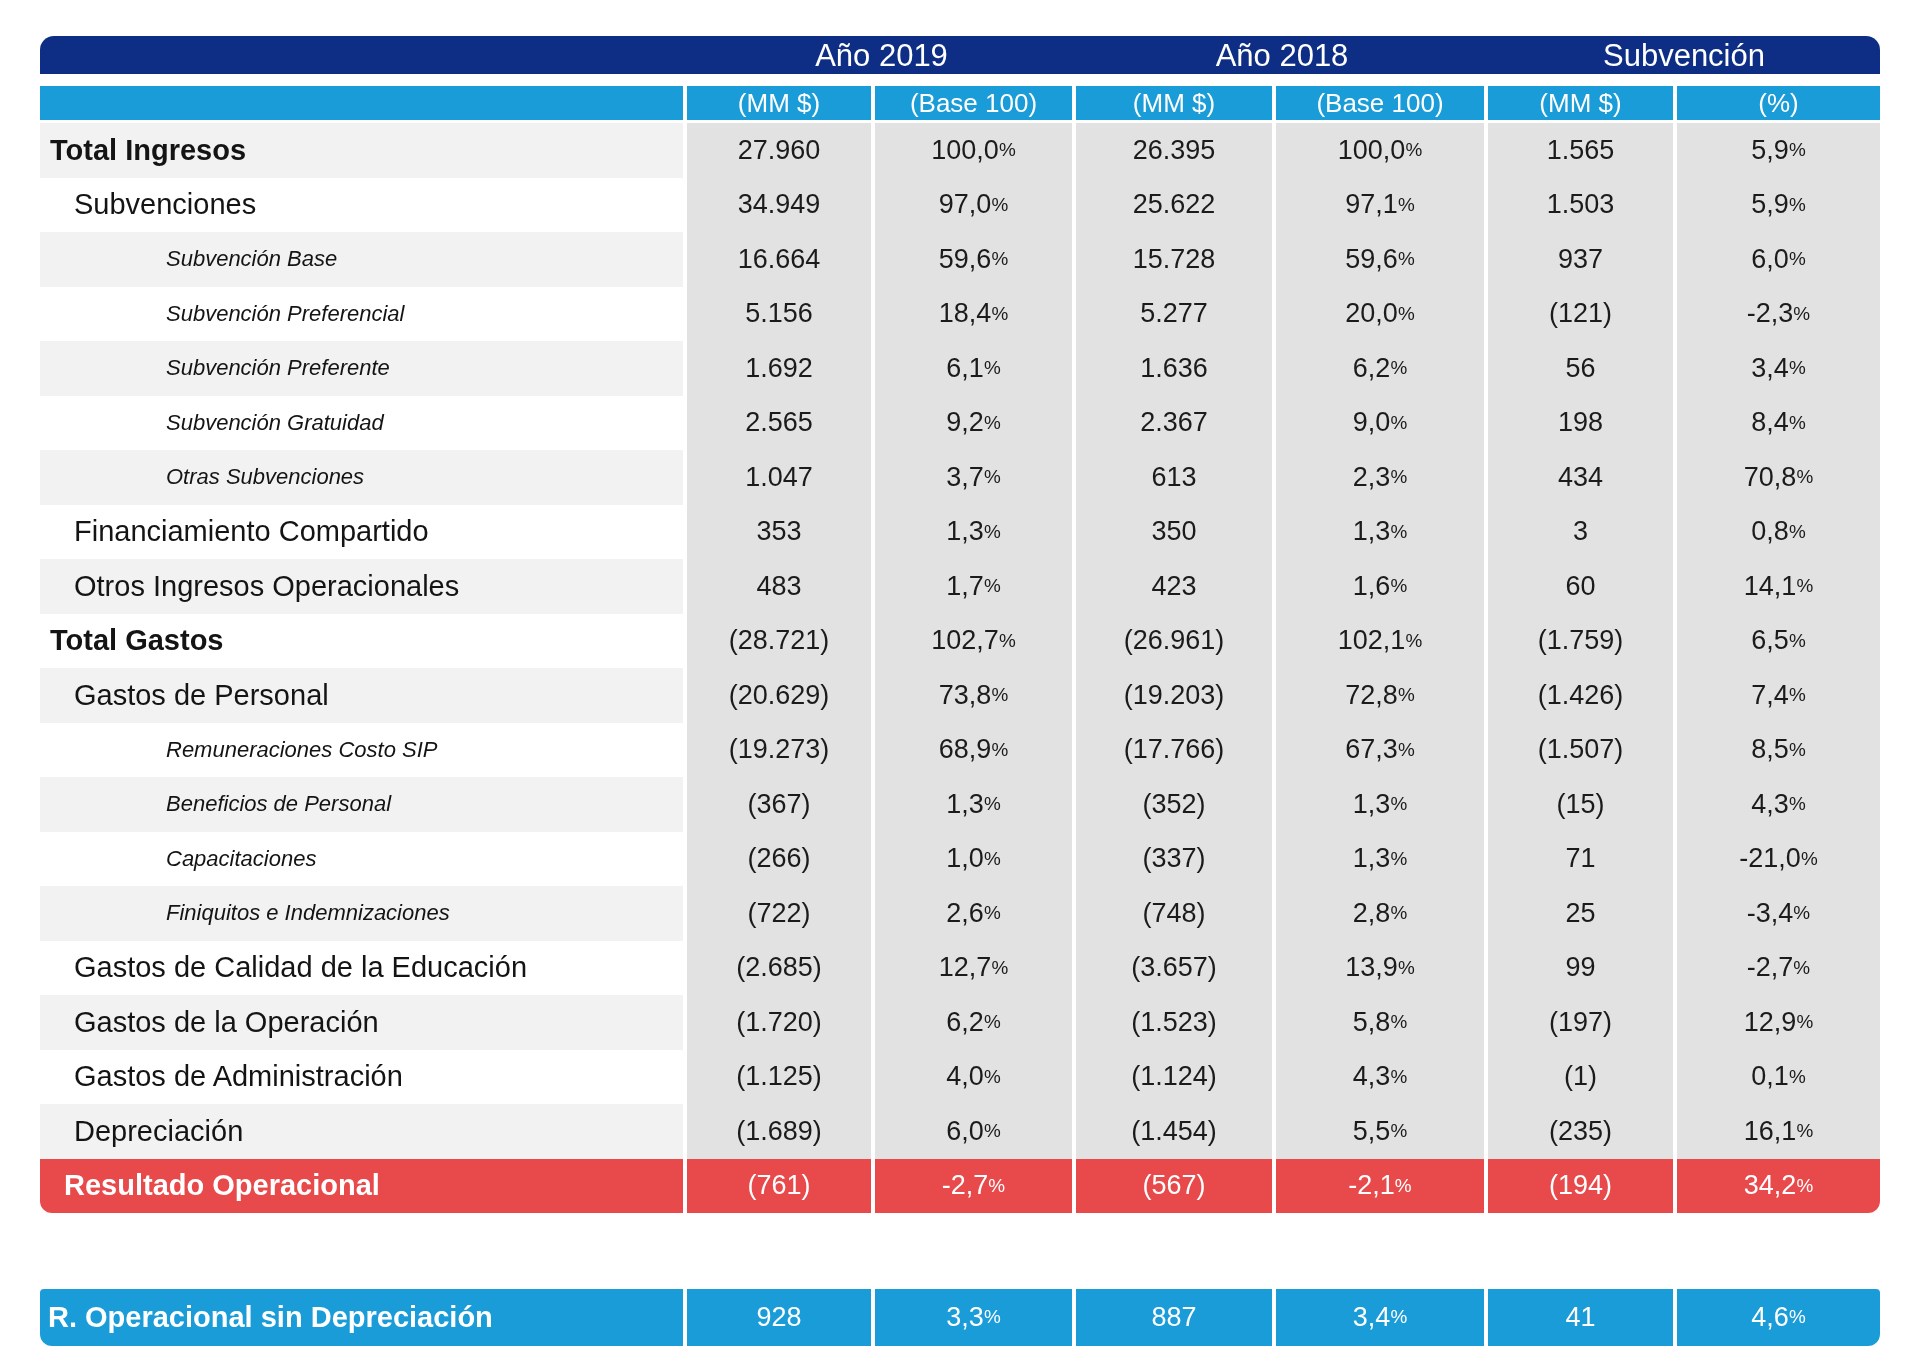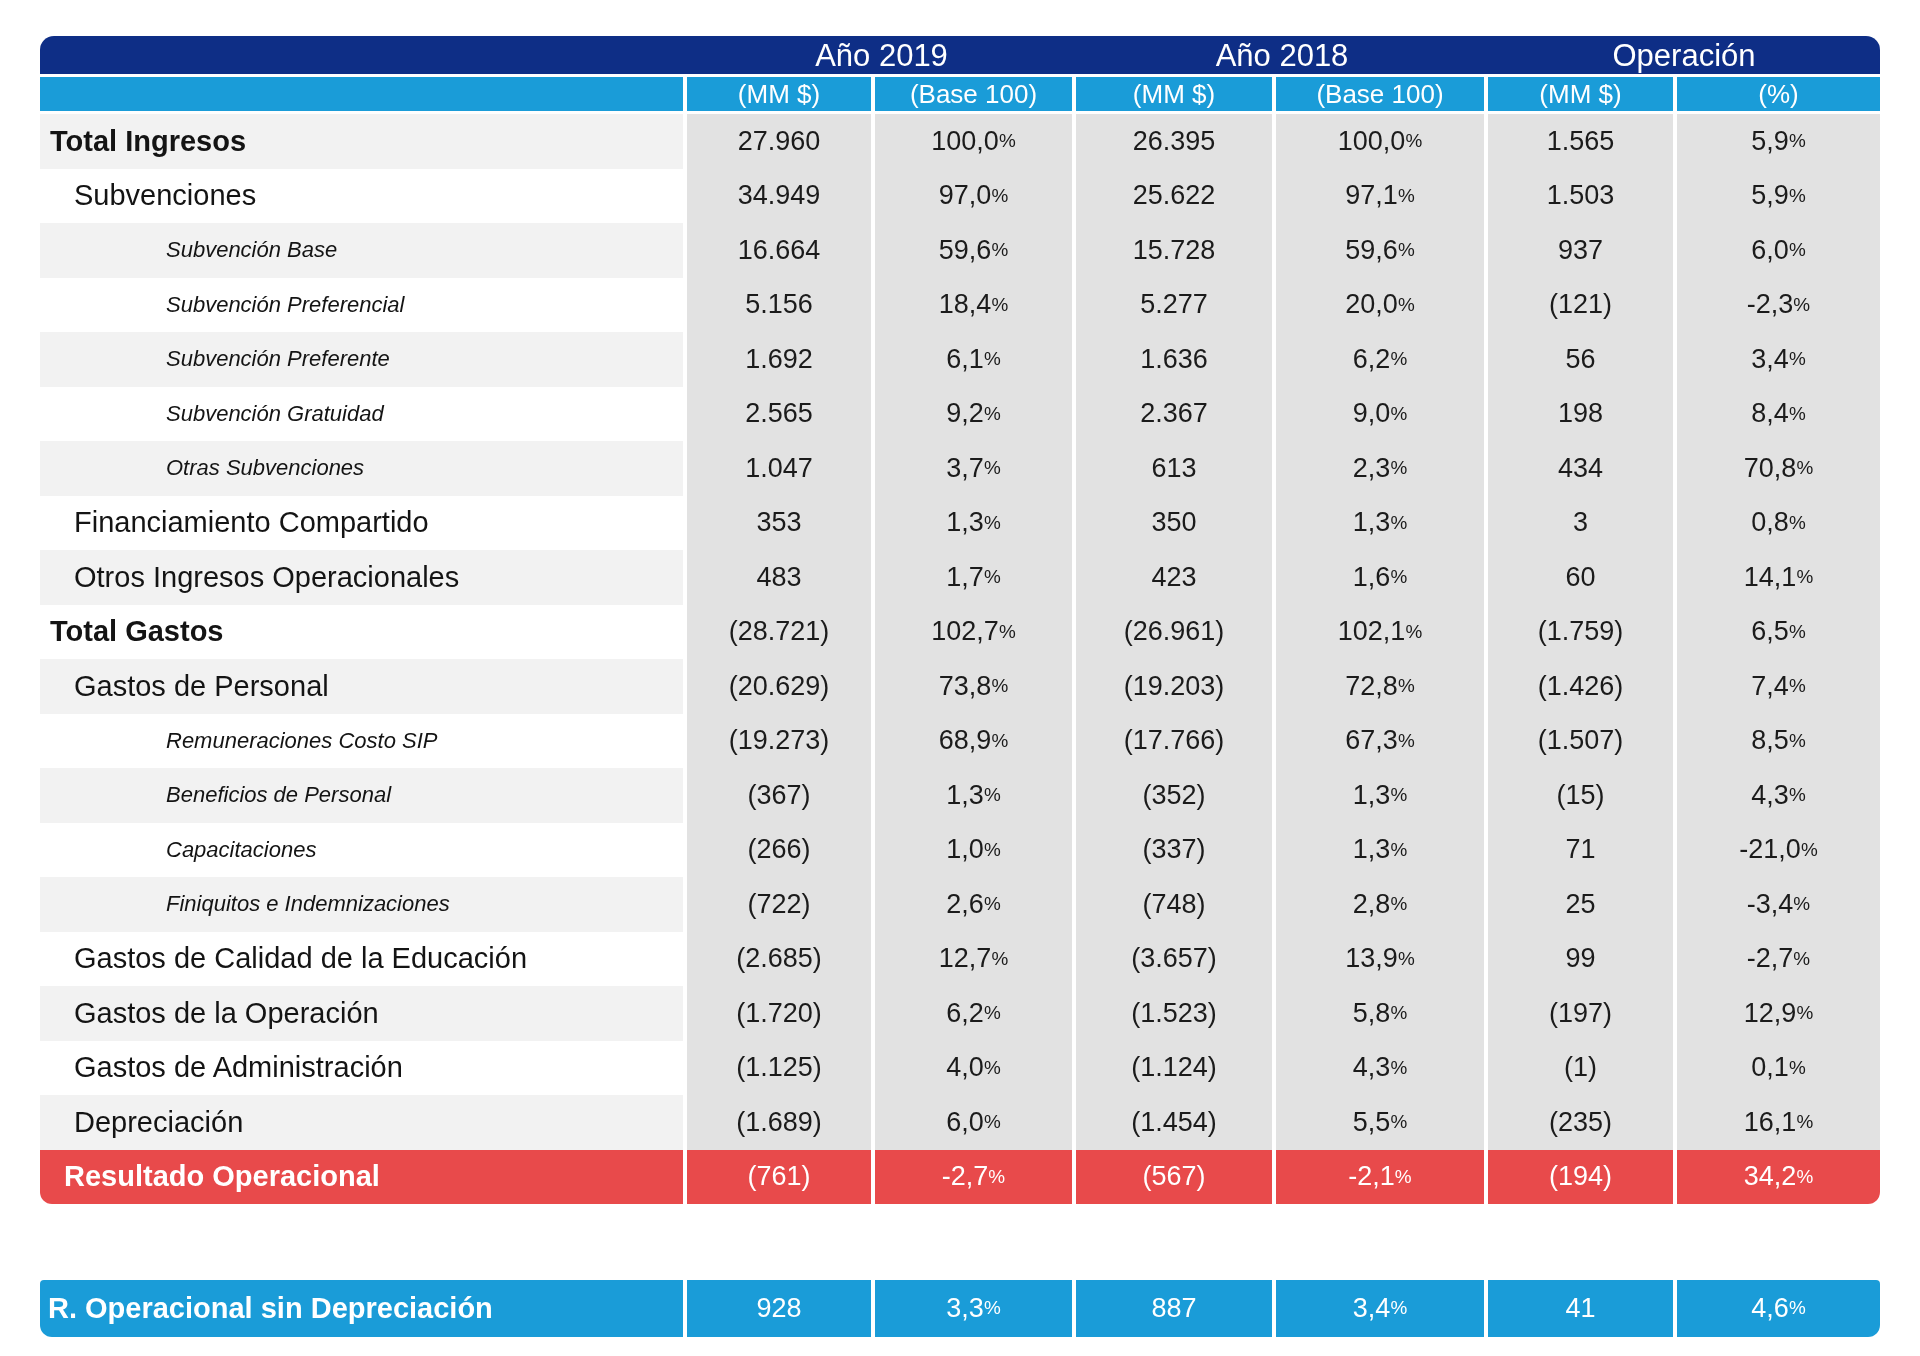--- a/index.html
+++ b/index.html
@@ -15,21 +15,21 @@
     --red:#e84a4b;
     --cellgray:#e2e2e2;
     --stripe:#f2f2f2;
     --gap:4px;
     --c0:643px; --c1:184px; --c2:197px; --c3:196px; --c4:208px; --c5:185px; --c6:203px;
     position:absolute; left:40px; top:36px; width:1840px;
   }
   
   .hdr1 {
     display:flex; height:38px; background:var(--navy);
-    border-radius:14px 14px 0 0; margin-bottom:3px;
+    border-radius:14px 14px 0 0; margin-bottom:12px;
   }
   .hdr1 .h-spacer { width:calc(var(--c0) + var(--gap)); }
   .hdr1 .h-group {
     display:flex; align-items:center; justify-content:center;
     color:#ffffff; font-size:31px; line-height:1;
   }
   .hdr1 .g1 { width:calc(var(--c1) + var(--c2) + var(--gap)*2); }
   .hdr1 .g2 { width:calc(var(--c3) + var(--c4) + var(--gap)*2); }
   .hdr1 .g3 { width:calc(var(--c5) + var(--c6) + var(--gap)); }
   
@@ -81,21 +81,21 @@
 </style>
 </head>
 <body>
 
 <div class="table-wrap">
 
   <div class="hdr1">
     <div class="h-spacer"></div>
     <div class="h-group g1">Año 2019</div>
     <div class="h-group g2">Año 2018</div>
-    <div class="h-group g3">Operación</div>
+    <div class="h-group g3">Subvención</div>
   </div>
 
   <div class="hdr2">
     <div class="col0" style="background:var(--lblue);"></div>
     <div class="cell col1">(MM $)</div>
     <div class="cell col2">(Base 100)</div>
     <div class="cell col3">(MM $)</div>
     <div class="cell col4">(Base 100)</div>
     <div class="cell col5">(MM $)</div>
     <div class="cell col6">(%)</div>

